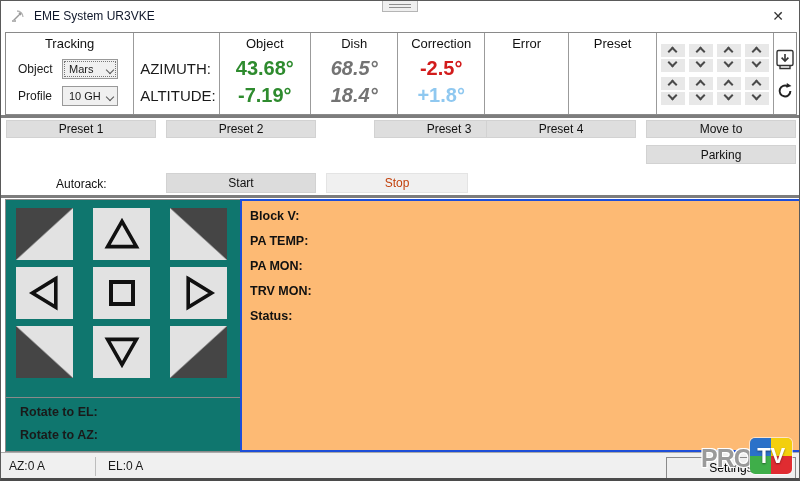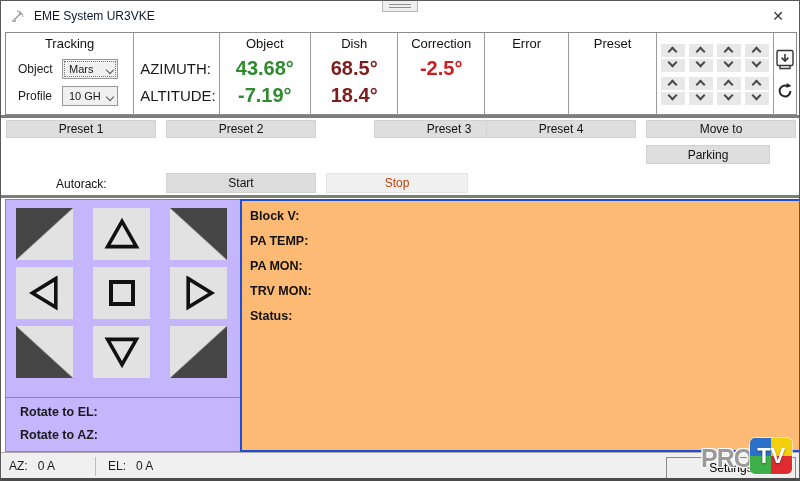--- a/index.html
+++ b/index.html
@@ -34,21 +34,21 @@
   .trk-label { width:56px; padding-left:12px; font-size:12px; }
   .combo { width:56px; height:20px; background:#f0f0f0; border:1px solid #999; display:flex; align-items:center;
            font-size:11px; position:relative; padding-left:6px; }
   .combo .chev { position:absolute; right:4px; top:7px; width:6px; height:6px; border-left:1px solid #555;
                  border-top:1px solid #555; transform:rotate(225deg); }
   .combo.focused { outline:1px dotted #777; outline-offset:-3px; }
 
   .axis-label { font-size:15px; color:#1a1a1a; padding-left:6px; justify-content:flex-start; }
   .val { font-size:20px; font-weight:bold; }
   .val-object { color:#2e8b2e; }
-  .val-dish { color:#7f1d1d; }
+  .val-dish { color:#737373;font-style:italic; }
   .val-corr-az { color:#d21b1b; }
   .val-corr-alt { color:#8fc8f0; }
 
   .chev-wrap { margin:auto; display:flex; flex-direction:column; gap:5px; padding-top:2px; }
   .chev-grid { display:grid; grid-template-columns:repeat(4,24px); grid-auto-rows:13px; gap:2px 4px; }
   .chev-btn { background:#e8e8e8; border:none; position:relative; cursor:default; }
   .chev-btn i { position:absolute; left:8px; width:7px; height:7px; border-left:2px solid #4a4a4a; border-top:2px solid #4a4a4a; }
   .chev-btn.up i { top:4px; transform:rotate(45deg); }
   .chev-btn.dn i { top:0px; transform:rotate(225deg); }
 
@@ -57,50 +57,50 @@
 
   
   .hband { position:absolute; left:0; width:800px; height:3px; background:#7d7d7d; }
   .hband.b1 { top:114px; } .hband.b2 { top:194px; }
 
   
   .btn-flat { background:#dedede; border:1px solid #d2d2d2; font-size:12px; color:#111;
               font-family:"Liberation Sans", sans-serif; cursor:default; }
   .preset { position:absolute; top:119px; width:150px; height:18px; }
   .p1{left:5px;} .p2{left:165px;} .p3{left:325px;margin-left:48px;} .p4{left:485px;} .pmove{left:645px;}
-  .parking { position:absolute; left:645px; top:144px; width:124px; height:19px; }
+  .parking { position:absolute; left:645px; top:144px; width:150px; height:19px; }
 
   
   .autolabel { position:absolute; left:55px; top:176px; font-size:12px; color:#111; }
   .start-btn { position:absolute; left:165px; top:172px; width:150px; height:20px; background:#dcdcdc; }
   .stop-btn  { position:absolute; left:325px; top:172px; width:142px; height:20px; background:#f0f0f0;
                color:#c2410c; border:1px solid #e4e4e4; }
 
   
-  .leftpanel { position:absolute; left:4px; top:198px; width:236px; height:253px; border:1px solid #8a8a8a; background:#c4b5fd;padding-left:20px; }
+  .leftpanel { position:absolute; left:4px; top:198px; width:236px; height:253px; border:1px solid #8a8a8a; background:#0f766e;padding-left:20px; }
   .rightpanel { position:absolute; left:239px; top:198px; width:668px; height:253px; border:2px solid #1d4ed8; background:#fdba74; }
   .tele { padding:8px 0 0 8px; }
   .tele div { height:25px; font-size:12.5px; font-weight:bold; color:#111; }
 
   .pad { position:absolute; left:10px; top:8px; display:grid; grid-template-columns:repeat(3,57px);
          grid-auto-rows:52px; gap:7px 20px; }
   .pad-btn { background:#e2e2e2; border:none; display:flex; align-items:center; justify-content:center; cursor:default; }
   .pad-btn svg { display:block; }
   .corner-tl { background:linear-gradient(to bottom right,#454545 49%,#e2e2e2 51%); }
   .corner-tr { background:linear-gradient(to bottom left,#454545 49%,#e2e2e2 51%); }
   .corner-bl { background:linear-gradient(to top right,#454545 49%,#e2e2e2 51%); }
   .corner-br { background:linear-gradient(to top left,#454545 49%,#e2e2e2 51%); }
 
   .rotatebox { position:absolute; left:0; bottom:0; width:100%; height:54px; border-top:1px solid #8a8a8a; padding:7px 0 0 14px; }
   .rotatebox div { height:23px; font-size:12.5px; font-weight:bold; }
 
   
   .statusbar { position:absolute; left:0; top:451px; width:800px; height:27px; background:#f0f0f0;
                border-top:1px solid #ababab; display:flex; align-items:center; font-size:12px; }
-  .sb-item { display:flex; align-items:flex-end; gap:10px; }
+  .sb-item { display:flex; align-items:flex-end; }
   .sb-az { margin-left:8px; width:80px; }
   .sb-divider { width:1px; height:19px; background:#bdbdbd; margin:0 6px; }
   .sb-el { margin-left:6px; }
   .settings-btn { position:absolute; right:5px; top:4px; width:130px; height:22px; background:#efefef;
                   border:1px solid #8a8a8a; font-size:12px; z-index:1; }
 
   
   .logo { position:absolute; left:700px; top:437px; z-index:2; display:flex; align-items:center; }
   .logo-pro { font-size:25px; font-weight:800; color:#9a9a9a; letter-spacing:-1px; margin-top:4px;
               text-shadow:-1px -1px 0 #fff,1px -1px 0 #fff,-1px 1px 0 #fff,1px 1px 0 #fff; }
@@ -167,20 +167,21 @@
 
     <div class="tp-col w-dish">
       <div class="tp-header">Dish</div>
       <div class="tp-row val val-dish">68.5°</div>
       <div class="tp-row val val-dish">18.4°</div>
     </div>
 
     <div class="tp-col w-corr">
       <div class="tp-header">Correction</div>
       <div class="tp-row val val-corr-az">-2.5°</div>
+      <div class="tp-row val val-corr-alt">+1.8°</div>
     </div>
 
     <div class="tp-col w-error">
       <div class="tp-header">Error</div>
       <div class="tp-row val"></div>
       <div class="tp-row val"></div>
     </div>
 
     <div class="tp-col w-offset">
       <div class="tp-header">Preset</div>

